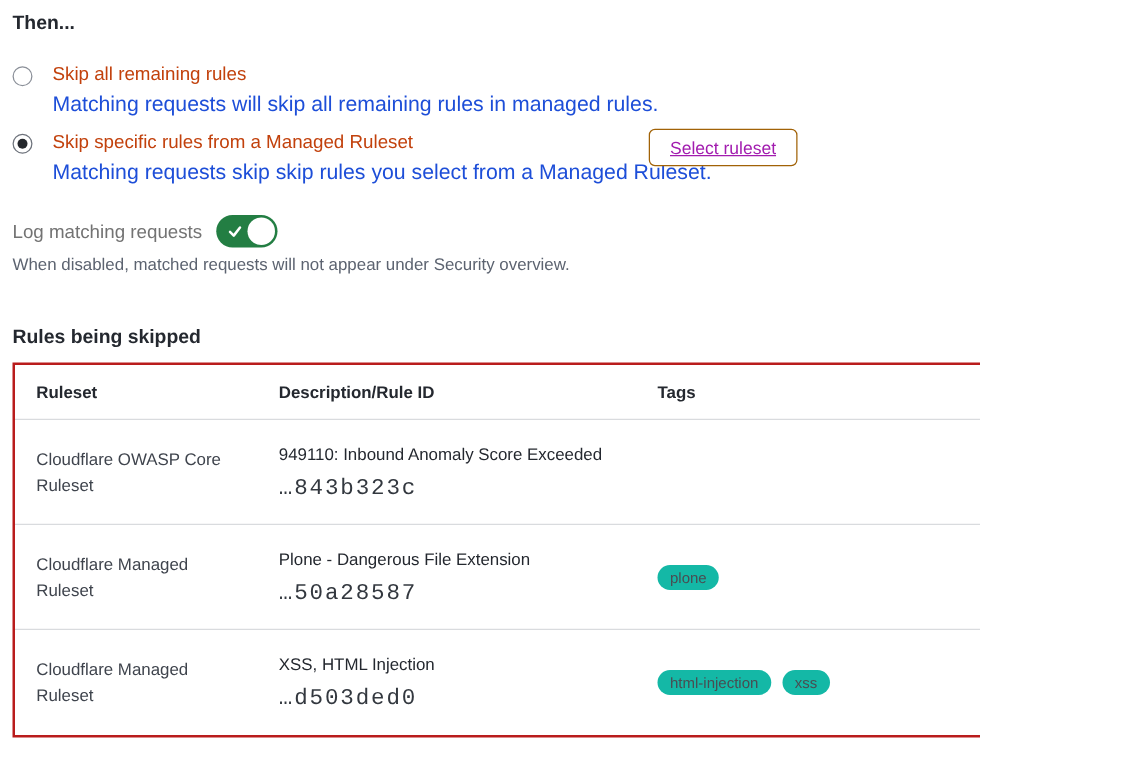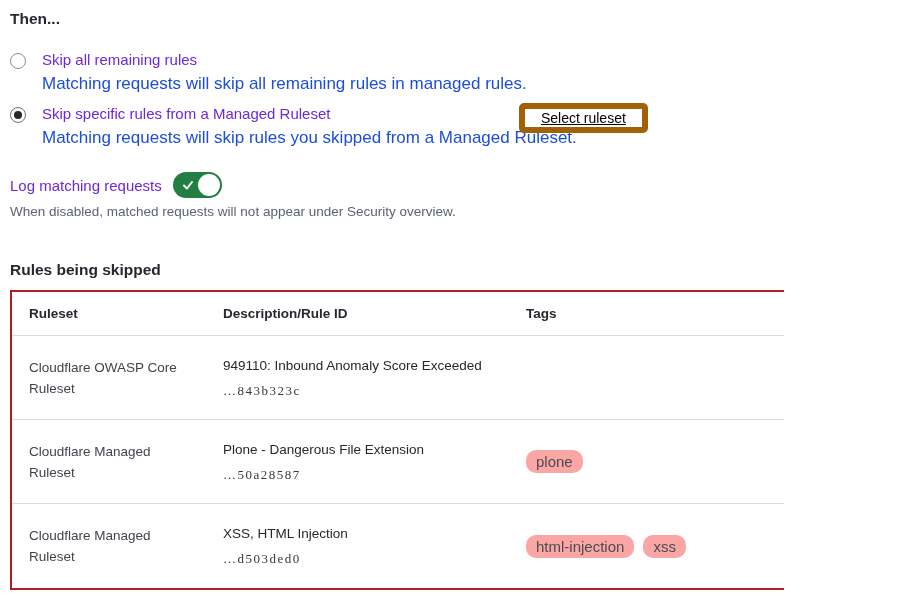--- a/index.html
+++ b/index.html
@@ -26,39 +26,39 @@
     margin-top:3px; flex:0 0 16px;
     display:flex; align-items:center; justify-content:center;
     cursor:pointer;
   }
   .radio.selected { border-color:#6d727b; }
   .radio.selected::after {
     content:""; width:8px; height:8px; border-radius:50%;
     background:#24272c;
   }
   .option-text { margin-left:16px; }
-  .option-label { font-size:15px; line-height:20px; color:#6d28d9; cursor:pointer; }
+  .option-label { font-size:15px; line-height:20px; color:#c2410c; cursor:pointer; }
   .option-desc { margin-top:5px; font-size:17px; line-height:17px; color:#1d4ed8; }
 
   
   .btn-secondary {
     position:absolute;
     display:flex; align-items:center; justify-content:center;
     height:30px; padding:0 16px;
     background:#ffffff;
-    border:6px solid #a16207; border-radius:5px;
-    color:#000000; font-size:14px;
+    border:1px solid #a16207; border-radius:5px;
+    color:#a21caf; font-size:14px;
     font-family:"Liberation Sans", sans-serif;
     text-decoration:underline;
     cursor:pointer;
   }
 
   
   .log-row { display:flex; align-items:center; }
-  .log-label { font-size:15px; color:#6d28d9; margin-right:11px; }
+  .log-label { font-size:15px; color:#737373; margin-right:11px; }
   .toggle {
     position:relative; width:49px; height:26px; border-radius:13px;
     background:#237e43; cursor:pointer; flex:0 0 49px;
   }
   .toggle .knob {
     position:absolute; top:2px; right:2px;
     width:22px; height:22px; border-radius:50%;
     background:#ffffff;
   }
   .toggle .check {
@@ -84,28 +84,28 @@
 
   .col-ruleset { flex:0 0 211px; padding-left:17px; }
   .col-desc    { flex:0 0 303px; padding-right:20px; }
   .col-tags    { flex:1 1 auto; display:flex; align-items:center; gap:9px; }
   .col-action  { flex:0 0 100px; text-align:right; padding-right:28px; }
 
   .ruleset-name { font-size:13.5px; line-height:21px; color:#3f444d; max-width:162px; }
   .rule-desc { font-size:13.5px; line-height:17px; color:#24282f; }
   .rule-id {
     margin-top:9px;
-    font-family:Liberation Serif, serif;
-    font-size:13px; letter-spacing:1.5px; color:#33383f;
+    font-family:Liberation Mono, monospace;
+    font-size:18px; letter-spacing:1.5px; color:#33383f;
   }
   .tag-pill {
     display:inline-flex; align-items:center;
-    background:#fca5a5; border-radius:10px;
+    background:#14b8a6; border-radius:10px;
     padding:3px 10px;
-    font-size:15px; color:#494d52;
+    font-size:12px; color:#494d52;
   }
   .delete-link {
     font-size:13.5px; color:#1756c4;
     text-decoration:underline; cursor:pointer;
   }
 </style>
 </head>
 <body>
 
 <div class="page">
@@ -117,21 +117,21 @@
     <div class="option-text">
       <div class="option-label">Skip all remaining rules</div>
       <div class="option-desc">Matching requests will skip all remaining rules in managed rules.</div>
     </div>
   </div>
 
   <div class="abs option" style="left:10px; top:104px;">
     <div class="radio selected" role="radio" aria-checked="true"></div>
     <div class="option-text">
       <div class="option-label">Skip specific rules from a Managed Ruleset</div>
-      <div class="option-desc">Matching requests will skip rules you skipped from a Managed Ruleset.</div>
+      <div class="option-desc">Matching requests skip skip rules you select from a Managed Ruleset.</div>
     </div>
   </div>
 
   <button class="btn-secondary" style="left:519px; top:103px;">Select ruleset</button>
 
   <div class="abs log-row" style="left:10px; top:172px;">
     <span class="log-label">Log matching requests</span>
     <div class="toggle" role="switch" aria-checked="true">
       <svg class="check" viewBox="0 0 14 14">
         <polyline points="3,7.5 6,10.5 11,4" fill="none" stroke="#ffffff" stroke-width="2" stroke-linecap="round" stroke-linejoin="round"></polyline>

